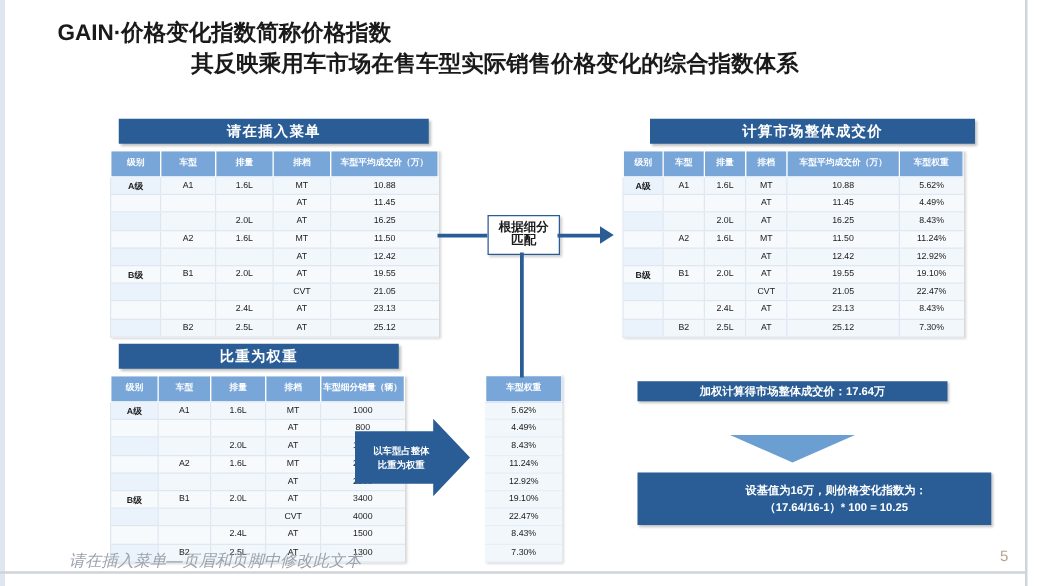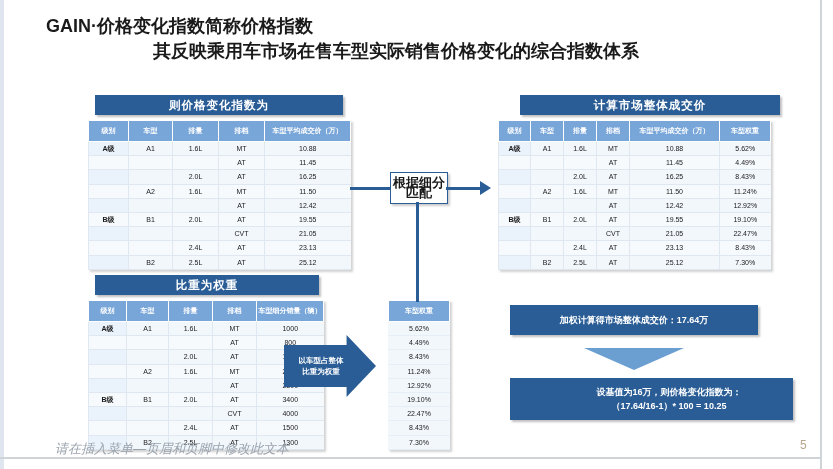--- a/index.html
+++ b/index.html
@@ -69,21 +69,21 @@
   
   .hline{position:absolute;background:#2a5d96;height:3px;}
   .vline{position:absolute;background:#2a5d96;width:3px;}
   .arrow-right{
     position:absolute;width:0;height:0;
     border-top:7px solid transparent;border-bottom:7px solid transparent;
     border-left:11px solid #2a5d96;
   }
   .matchbox{
     position:absolute;background:#ffffff;border:1.5px solid #2a5d96;
-    color:#1a1a1a;font-size:13px;font-weight:bold;text-align:center;
+    color:#1a1a1a;font-size:10px;font-weight:bold;text-align:center;
     display:flex;align-items:center;justify-content:center;line-height:10px;
     box-shadow:1.5px 1.5px 2px rgba(0,0,0,.2);
   }
 
   
   .bigarrow{
     position:absolute;background:#2a5d96;color:#ffffff;
     font-size:7.5px;font-weight:bold;line-height:11px;text-align:center;
     display:flex;align-items:center;justify-content:center;
     clip-path:polygon(0 16%,68% 16%,68% 0,100% 50%,68% 100%,68% 84%,0 84%);
@@ -117,21 +117,21 @@
 
   <div class="edge-left"></div>
   <div class="edge-right"></div>
   <div class="edge-bottom"></div>
 
   <div class="title">
     <span>GAIN·价格变化指数简称价格指数</span>
     <span class="l2">其反映乘用车市场在售车型实际销售价格变化的综合指数体系</span>
   </div>
 
-  <div class="banner" style="left:95px;top:95px;width:248px;height:20px;">则价格变化指数为</div>
+  <div class="banner" style="left:95px;top:95px;width:248px;height:20px;">请在插入菜单</div>
   <table class="grid" id="tbl-avg" style="left:88px;top:120px;width:262px;">
     <colgroup>
         <col style="width:40px">
         <col style="width:44px">
         <col style="width:46px">
         <col style="width:46px">
         <col style="width:86px">
       </colgroup>
     <thead>
         <tr>
@@ -416,21 +416,21 @@
   <div class="arrow-right" style="left:480px;top:181px;"></div>
   <div class="vline" style="left:416px;top:202px;height:100px;"></div>
 
   <div class="bigarrow" style="left:284px;top:335px;width:92px;height:62px;">
     <div>
       <div>以车型占整体</div>
       <div>比重为权重</div>
     </div>
   </div>
 
-  <div class="resbox" style="left:510px;top:305px;width:248px;height:30px;">加权计算得市场整体成交价：17.64万</div>
+  <div class="resbox" style="left:510px;top:305px;width:248px;height:16px;">加权计算得市场整体成交价：17.64万</div>
   <div class="downarrow" style="left:584px;top:348px;"></div>
   <div class="resbox" style="left:510px;top:378px;width:248px;height:42px;padding-left:35px;">
     <div>
       <div>设基值为16万，则价格变化指数为：</div>
       <div>（17.64/16-1）* 100 = 10.25</div>
     </div>
   </div>
 
   <div class="footer">请在插入菜单—页眉和页脚中修改此文本</div>
   <div class="pagenum">5</div>

